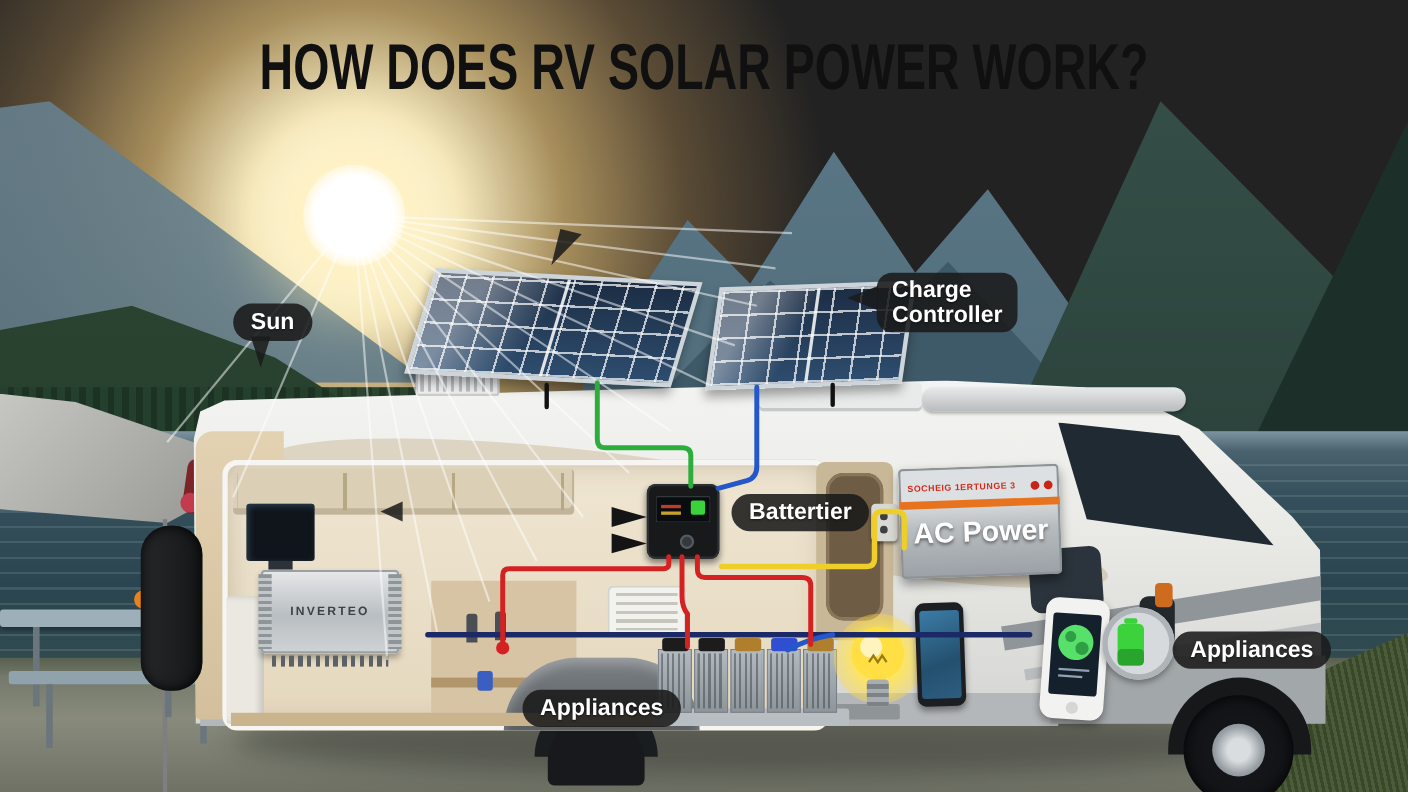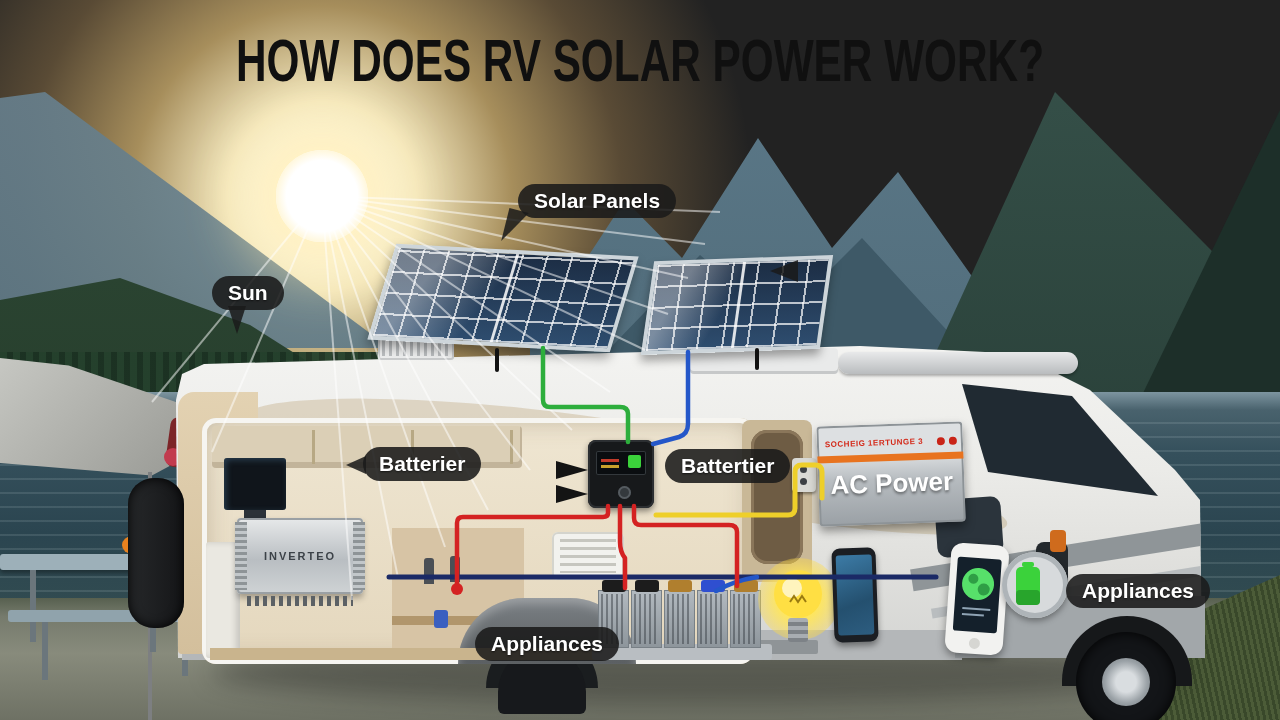--- a/index.html
+++ b/index.html
@@ -389,26 +389,28 @@
     <path d="M656,515 H788 Q795,515 795,508 V472 Q795,465 802,465 H815 Q822,465 822,472 V498" fill="none" stroke-width="5" stroke-linecap="round" stroke-linejoin="round" stroke="#eecf2a"></path>
     <g fill="#141414">
       <path d="M556,461 L588,470 L556,479 Z"></path>
       <path d="M556,485 L588,494 L556,503 Z"></path>
     </g>
   </svg>
 
   <div class="pill" style="left:212px;top:276px">Sun</div>
   <div class="tri" style="left:228px;top:306px;border-left:9px solid transparent;border-right:9px solid transparent;border-top:28px solid rgba(26,26,26,.85)"></div>
 
-  <div class="pill" style="left:518px;top:184px">Solar Panels</div>
   <div class="tri" style="left:505px;top:210px;border-top:34px solid rgba(26,26,26,.85);border-right:20px solid transparent;transform:rotate(14deg)"></div>
 
+  <div class="pill pill-cc" style="left:797px;top:248px">
+    <span style="position:static">Charge</span><br>
+    <span style="position:static">Controller</span>
+  </div>
   <div class="tri" style="left:770px;top:260px;border-top:11px solid transparent;border-bottom:11px solid transparent;border-right:28px solid rgba(26,26,26,.85)"></div>
 
-  <div class="pill" style="left:363px;top:447px">Batterier</div>
   <div class="tri" style="left:346px;top:456px;border-top:9px solid transparent;border-bottom:9px solid transparent;border-right:20px solid rgba(26,26,26,.85)"></div>
 
   <div class="pill" style="left:1066px;top:574px">Appliances</div>
 
   <div class="pill" style="left:665px;top:449px">Battertier</div>
 
   <div class="pill" style="left:475px;top:627px">Appliances</div>
 
   <div class="title">HOW DOES RV SOLAR POWER WORK?</div>
 </div>

